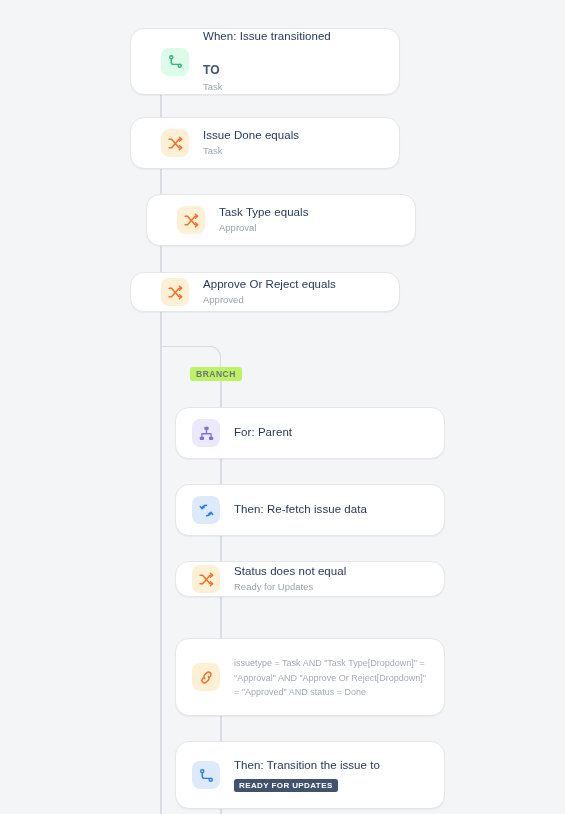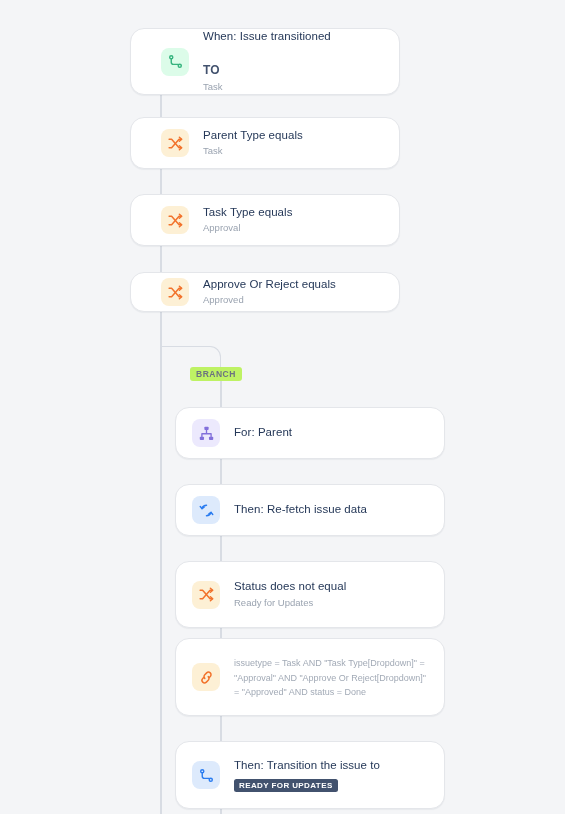--- a/index.html
+++ b/index.html
@@ -164,25 +164,25 @@
       <div class="card lvl0" style="top: 117px; height: 52px;">
         <div class="icon-box icon-amber">
     <svg width="17" height="17" viewBox="0 0 24 24" fill="none" stroke="#f2722b" stroke-width="2.1" stroke-linecap="round" stroke-linejoin="round">
       <path d="M3 6 h3.5 L17 18 h3"></path>
       <path d="M3 18 h3.5 L17 6 h3"></path>
       <polyline points="17.5,3.2 20.8,6 17.5,8.8"></polyline>
       <polyline points="17.5,15.2 20.8,18 17.5,20.8"></polyline>
     </svg>
         </div>
         <div class="card-body">
-          <div class="card-title">Parent Type equals</div>
+          <div class="card-title">Issue Done equals</div>
           <div class="card-sub">Task</div>
         </div>
       </div>
-      <div class="card lvl0" style="top: 194px; height: 52px;">
+      <div class="card lvl0" style="top: 194px; height: 52px; margin-left: 16px;">
         <div class="icon-box icon-amber">
     <svg width="17" height="17" viewBox="0 0 24 24" fill="none" stroke="#f2722b" stroke-width="2.1" stroke-linecap="round" stroke-linejoin="round">
       <path d="M3 6 h3.5 L17 18 h3"></path>
       <path d="M3 18 h3.5 L17 6 h3"></path>
       <polyline points="17.5,3.2 20.8,6 17.5,8.8"></polyline>
       <polyline points="17.5,15.2 20.8,18 17.5,20.8"></polyline>
     </svg>
         </div>
         <div class="card-body">
           <div class="card-title">Task Type equals</div>
@@ -223,21 +223,21 @@
       <path d="M5.5 9.2 A7 7 0 0 1 12 4.6"></path>
       <polyline points="3.2,6.4 5.6,9.4 8.6,7.2"></polyline>
       <path d="M18.5 14.8 A7 7 0 0 1 12 19.4"></path>
       <polyline points="20.8,17.6 18.4,14.6 15.4,16.8"></polyline>
     </svg>
         </div>
         <div class="card-body">
           <div class="card-title">Then: Re-fetch issue data</div>
         </div>
       </div>
-      <div class="card lvl1" style="top: 561px; height: 67px;">
+      <div class="card lvl1" style="top: 561px; height: 36px;">
         <div class="icon-box icon-amber">
     <svg width="17" height="17" viewBox="0 0 24 24" fill="none" stroke="#f2722b" stroke-width="2.1" stroke-linecap="round" stroke-linejoin="round">
       <path d="M3 6 h3.5 L17 18 h3"></path>
       <path d="M3 18 h3.5 L17 6 h3"></path>
       <polyline points="17.5,3.2 20.8,6 17.5,8.8"></polyline>
       <polyline points="17.5,15.2 20.8,18 17.5,20.8"></polyline>
     </svg>
         </div>
         <div class="card-body">
           <div class="card-title">Status does not equal</div>

